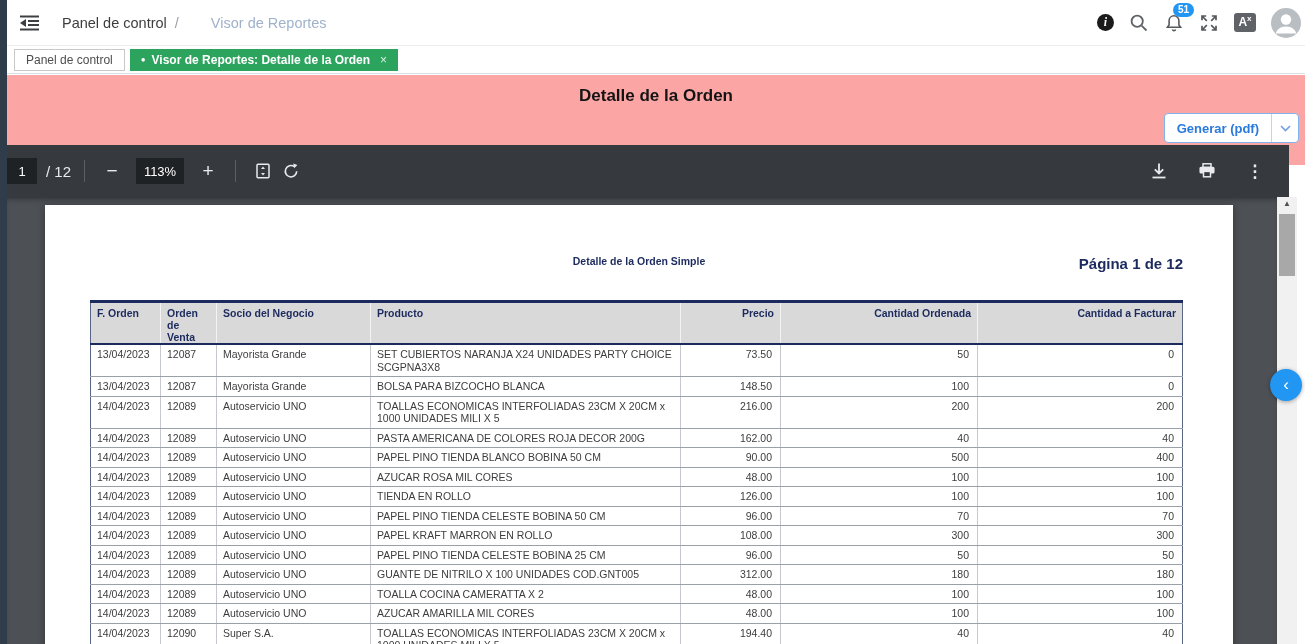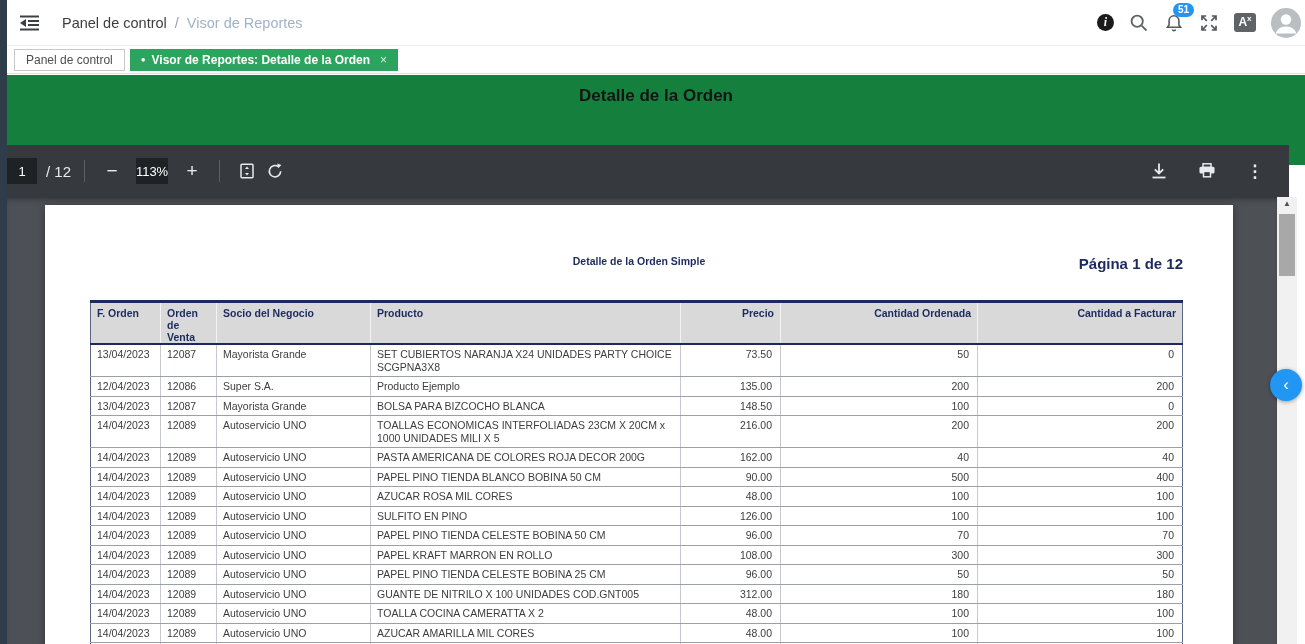--- a/index.html
+++ b/index.html
@@ -11,21 +11,21 @@
   
   .sidebar-strip { position:absolute; left:0; top:0; width:7px; height:644px; background:#2f3c4a; z-index:6; }
 
   
   .topbar { position:absolute; left:7px; top:0; width:1298px; height:46px; background:#fff;
             border-bottom:1px solid #ededed; display:flex; align-items:center; z-index:5; }
   .menu-toggle { margin-left:11px; width:24px; height:22px; display:flex; align-items:center; justify-content:center; cursor:pointer; }
   .breadcrumb { margin-left:20px; font-size:14.5px; display:flex; align-items:center; gap:8px; }
   .bc-root { color:#3d3d3d; }
   .bc-sep  { color:#9aa0a6; }
-  .bc-cur  { color:#9fb2ca; }
+  .bc-cur  { color:#9fb2ca;margin-left:24px; }
   .topbar-right { margin-left:auto; margin-right:4px; display:flex; align-items:center; gap:15px; }
   .tb-icon { display:flex; align-items:center; justify-content:center; cursor:pointer; }
   .info-badge { width:17px; height:17px; border-radius:50%; background:#1b1b1b; color:#fff;
                 font-family:"Liberation Serif", serif; font-style:italic; font-weight:bold;
                 font-size:12px; display:flex; align-items:center; justify-content:center; }
   .bell-wrap { position:relative; }
   .notif-badge { position:absolute; top:-10px; left:9px; background:#2196f3; color:#fff;
                  font-size:10px; font-weight:bold; border-radius:9px; padding:1px 5px; line-height:12px; }
   .translate-chip { width:22px; height:19px; background:#5f6368; border-radius:3px; color:#fff;
                     display:flex; align-items:flex-start; justify-content:center; font-weight:bold; font-size:12px; line-height:18px; }
@@ -35,41 +35,41 @@
   
   .tabrow { position:absolute; left:7px; top:46px; width:1298px; height:28px; background:#fff;
             border-bottom:1px solid #d8dfe6; display:flex; align-items:center; padding-left:7px; gap:5px; z-index:5; }
   .tab { height:22px; display:flex; align-items:center; font-size:12px; padding:0 11px; cursor:pointer; }
   .tab-inactive { border:1px solid #c9c9c9; background:#fff; color:#4d4d4d; }
   .tab-active { background:#2da45e; color:#fff; font-weight:bold; gap:6px; }
   .tab-bullet { font-size:8px; line-height:8px; }
   .tab-close { font-weight:normal; color:#d8f2e3; margin-left:4px; cursor:pointer; }
 
   
-  .report-head { position:absolute; left:7px; top:75px; width:1298px; height:90px; background:#15803d; z-index:4; }
+  .report-head { position:absolute; left:7px; top:75px; width:1298px; height:90px; background:#fca5a5; z-index:4; }
   .page-title { position:absolute; left:0; right:0; top:11px; text-align:center;
                 font-size:17px; font-weight:bold; color:#141414; }
   .generate-btn { position:absolute; right:6px; top:38px; height:30px; display:flex; align-items:center;
                   background:#fff; border:1px solid #7fb3ec; border-radius:4px; cursor:pointer; }
   .generate-label { padding:0 12px; color:#2a7ade; font-size:13px; font-weight:bold; }
   .generate-divider { width:1px; height:28px; background:#bcd7f4; }
   .generate-caret { width:26px; display:flex; align-items:center; justify-content:center; }
 
   
   .pdf-toolbar { position:absolute; left:7px; top:145px; width:1282px; height:52px; background:#36393d;
                  display:flex; align-items:center; color:#e8eaed; z-index:4; }
   .ptb-left { flex:1; display:flex; align-items:center; min-width:0; }
   .ptb-menu { margin-left:18px; width:26px; height:26px; display:flex; align-items:center; justify-content:center; cursor:pointer; }
   .ptb-filename { margin-left:24px; font-size:15px; font-weight:bold; color:#fff; white-space:nowrap;
                   overflow:hidden; text-overflow:ellipsis; }
   .ptb-center { display:flex; align-items:center; }
   .tb-box { background:#1f2224; height:26px; display:flex; align-items:center; justify-content:center;
             font-size:13px; color:#fff; }
   .pagebox { width:30px; cursor:text; }
-  .zoombox { width:32px; margin:10px 10px; }
+  .zoombox { width:48px; margin:10px 10px; }
   .pagecount { margin-left:9px; font-size:15px; white-space:nowrap; }
   .tb-sep { width:1px; height:22px; background:#5c6063; margin:0 13px; }
   .tb-btn { width:28px; height:28px; display:flex; align-items:center; justify-content:center;
             font-size:19px; color:#e8eaed; cursor:pointer; }
   .ptb-right { flex:1; display:flex; align-items:center; justify-content:flex-end; gap:20px; margin-right:20px; }
   .dots { font-size:17px; font-weight:bold; }
 
   
   .pdf-area { position:absolute; left:7px; top:197px; width:1270px; height:447px; background:#4d5156;
               overflow:hidden; box-shadow:inset 0 5px 6px -4px rgba(0,0,0,.5); }
@@ -182,20 +182,29 @@
   </div>
   <div class="tab tab-active">
     <span class="tab-bullet">●</span>
     <span>Visor de Reportes: Detalle de la Orden</span>
     <span class="tab-close">×</span>
   </div>
 </div>
 
 <main class="report-head">
   <h1 class="page-title">Detalle de la Orden</h1>
+  <div class="generate-btn">
+    <span class="generate-label">Generar (pdf)</span>
+    <span class="generate-divider"></span>
+    <span class="generate-caret">
+      <svg width="11" height="7" viewBox="0 0 11 7" fill="none" stroke="#6f9fe0" stroke-width="1.6">
+        <path d="M1 1l4.5 4.5L10 1"></path>
+      </svg>
+    </span>
+  </div>
 </main>
 
 <div class="pdf-toolbar">
   <div class="ptb-center">
     <div class="tb-box pagebox">1</div>
     <span class="pagecount"><span>/</span>&nbsp;<span>12</span></span>
     <span class="tb-sep"></span>
     <div class="tb-btn">−</div>
     <div class="tb-box zoombox">113%</div>
     <div class="tb-btn">+</div>
@@ -276,29 +285,20 @@
             <tr>
               <td>13/04/2023</td>
               <td>12087</td>
               <td>Mayorista Grande</td>
               <td>SET CUBIERTOS NARANJA X24 UNIDADES PARTY CHOICE SCGPNA3X8</td>
               <td class="num">73.50</td>
               <td class="num">50</td>
               <td class="num">0</td>
             </tr>
             <tr>
-              <td>12/04/2023</td>
-              <td>12086</td>
-              <td>Super S.A.</td>
-              <td>Producto Ejemplo</td>
-              <td class="num">135.00</td>
-              <td class="num">200</td>
-              <td class="num">200</td>
-            </tr>
-            <tr>
               <td>13/04/2023</td>
               <td>12087</td>
               <td>Mayorista Grande</td>
               <td>BOLSA PARA BIZCOCHO BLANCA</td>
               <td class="num">148.50</td>
               <td class="num">100</td>
               <td class="num">0</td>
             </tr>
             <tr>
               <td>14/04/2023</td>
@@ -333,21 +333,21 @@
               <td>Autoservicio UNO</td>
               <td>AZUCAR ROSA MIL CORES</td>
               <td class="num">48.00</td>
               <td class="num">100</td>
               <td class="num">100</td>
             </tr>
             <tr>
               <td>14/04/2023</td>
               <td>12089</td>
               <td>Autoservicio UNO</td>
-              <td>SULFITO EN PINO</td>
+              <td>TIENDA EN ROLLO</td>
               <td class="num">126.00</td>
               <td class="num">100</td>
               <td class="num">100</td>
             </tr>
             <tr>
               <td>14/04/2023</td>
               <td>12089</td>
               <td>Autoservicio UNO</td>
               <td>PAPEL PINO TIENDA CELESTE BOBINA 50 CM</td>
               <td class="num">96.00</td>

